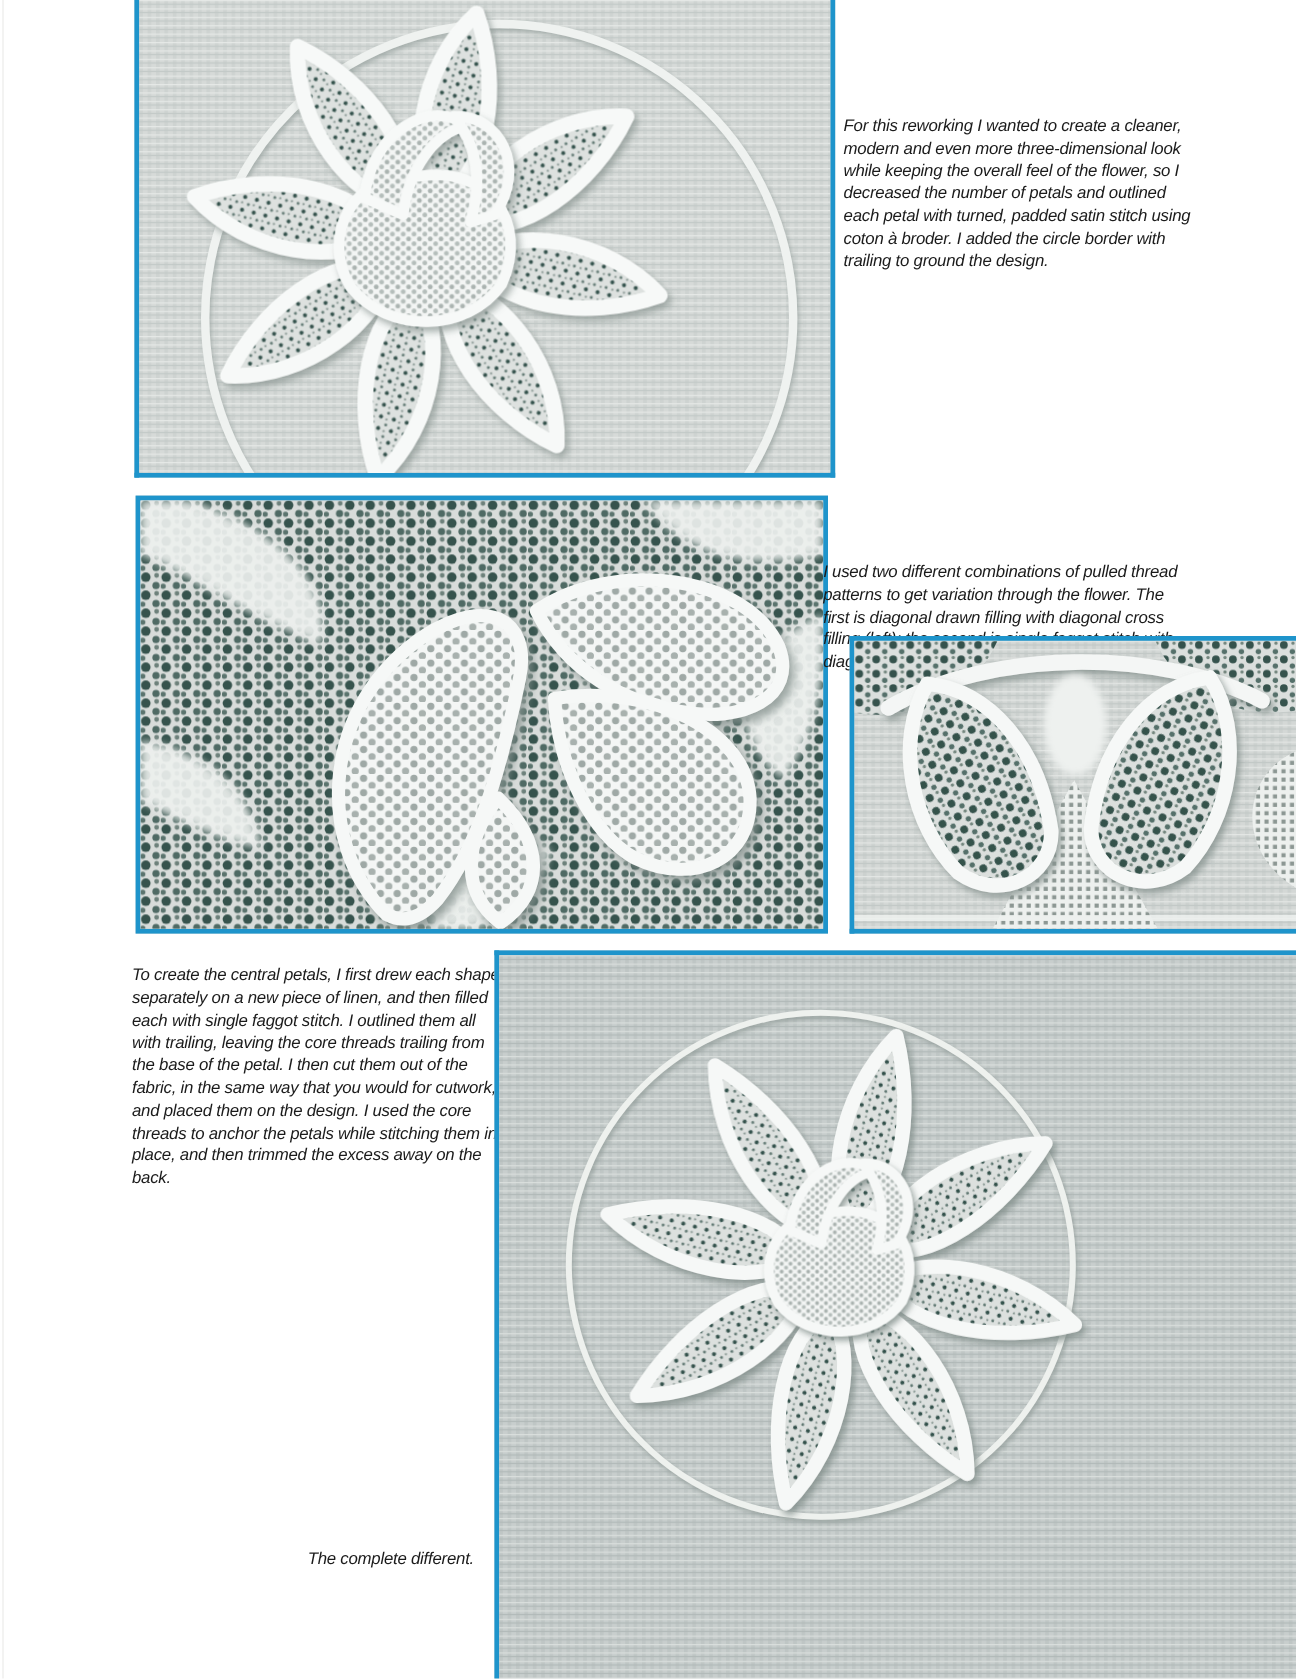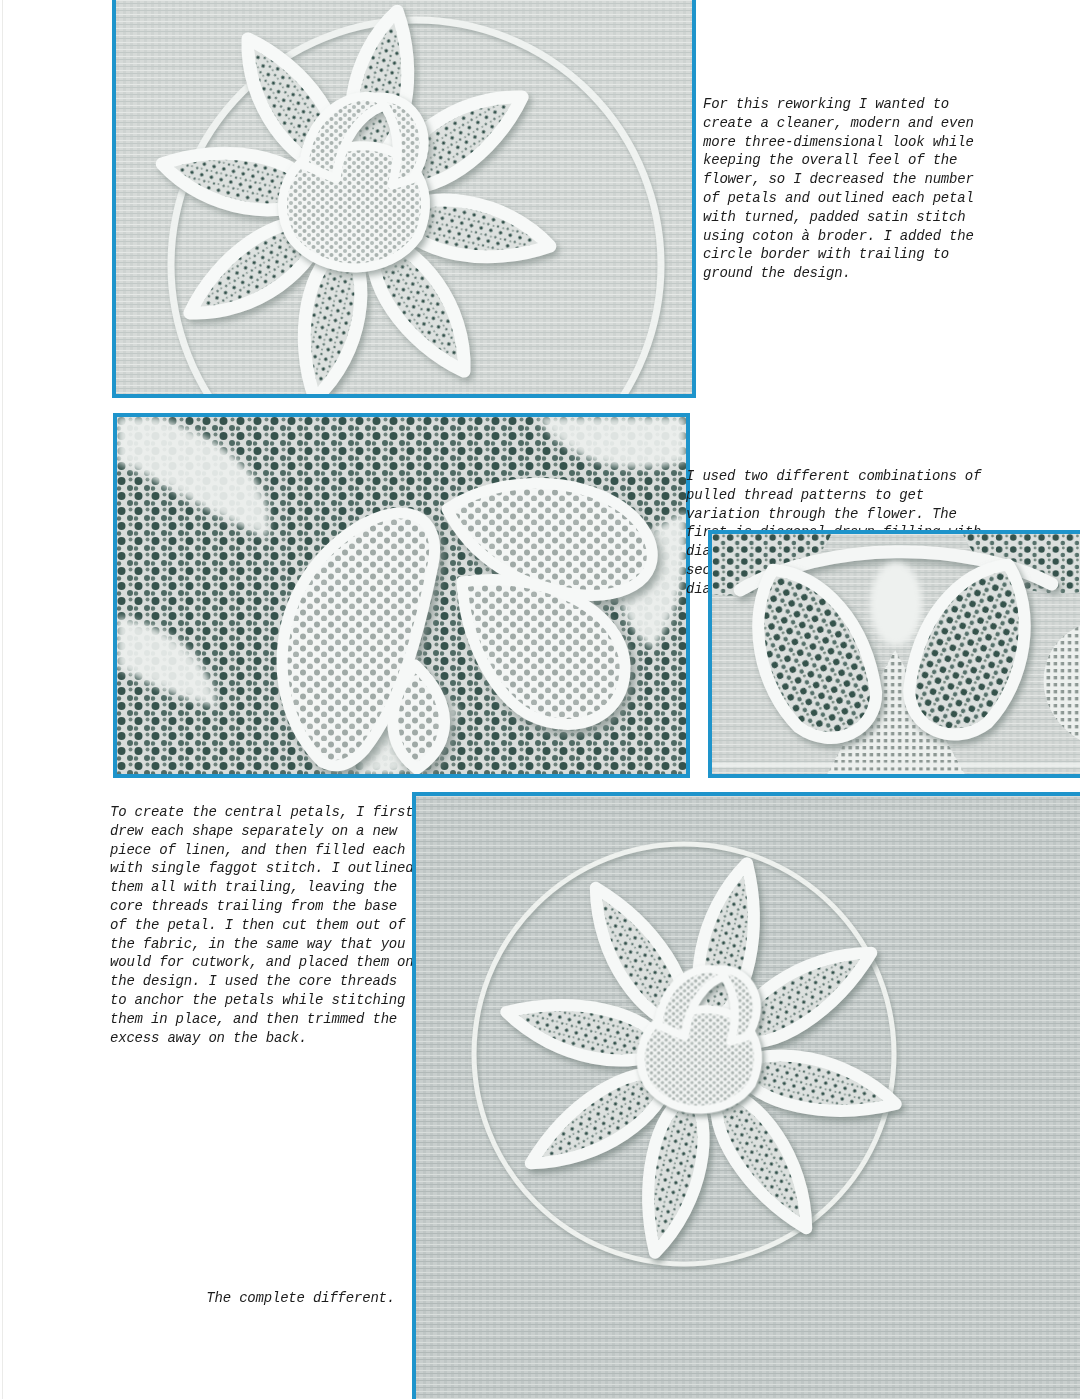--- a/index.html
+++ b/index.html
@@ -1,17 +1,17 @@
 <!DOCTYPE html>
 <html><head>
 <meta charset="utf-8">
 <style>
   html,body{margin:0;padding:0;background:#ffffff;}
   #page{position:relative;width:1080px;height:1399px;background:#ffffff;overflow:hidden;
-        font-family:Liberation Mono, monospace;}
+        font-family:Liberation Sans, sans-serif;}
   .edge-line{position:absolute;left:2px;top:0;width:1px;height:1399px;background:#ebebe9;}
   .photo{position:absolute;margin:0;box-sizing:border-box;border:4px solid #1e94cb;background:#d6dad8;}
   .photo svg{display:block;width:100%;height:100%;}
   #photo-top{left:112px;top:0;width:584px;height:398px;border-top:none;}
   #photo-closeup{left:113px;top:413px;width:577px;height:365px;}
   #photo-patterns{left:708px;top:530px;width:372px;height:248px;border-right:none;}
   #photo-complete{left:412px;top:792px;width:668px;height:607px;border-right:none;border-bottom:none;}
   .cap{position:absolute;font-style:italic;font-size:14px;line-height:18.8px;letter-spacing:-0.2px;
        color:#1b1b1b;}
   #text-reworking{left:703px;top:81px;width:294px;text-align:left;}

